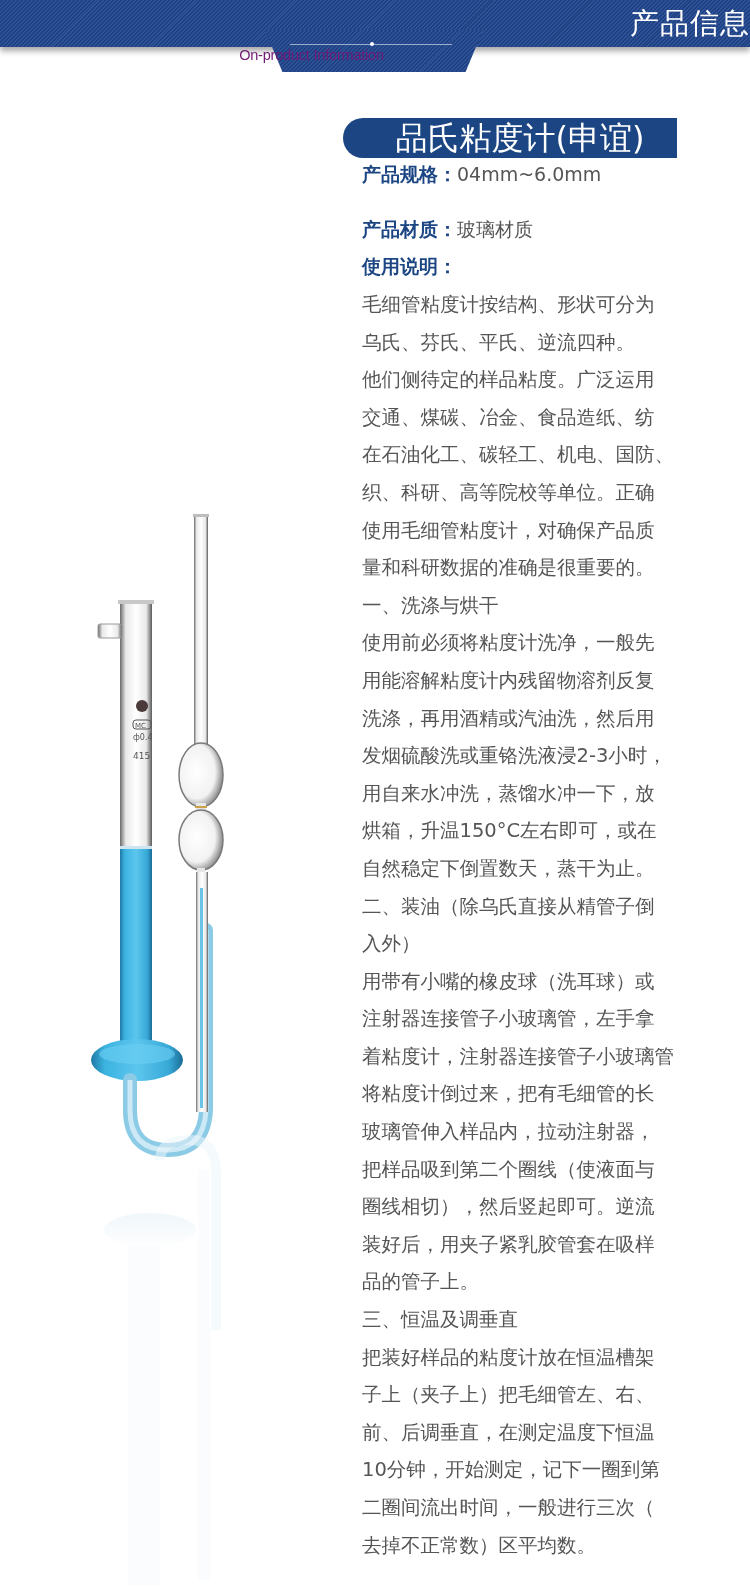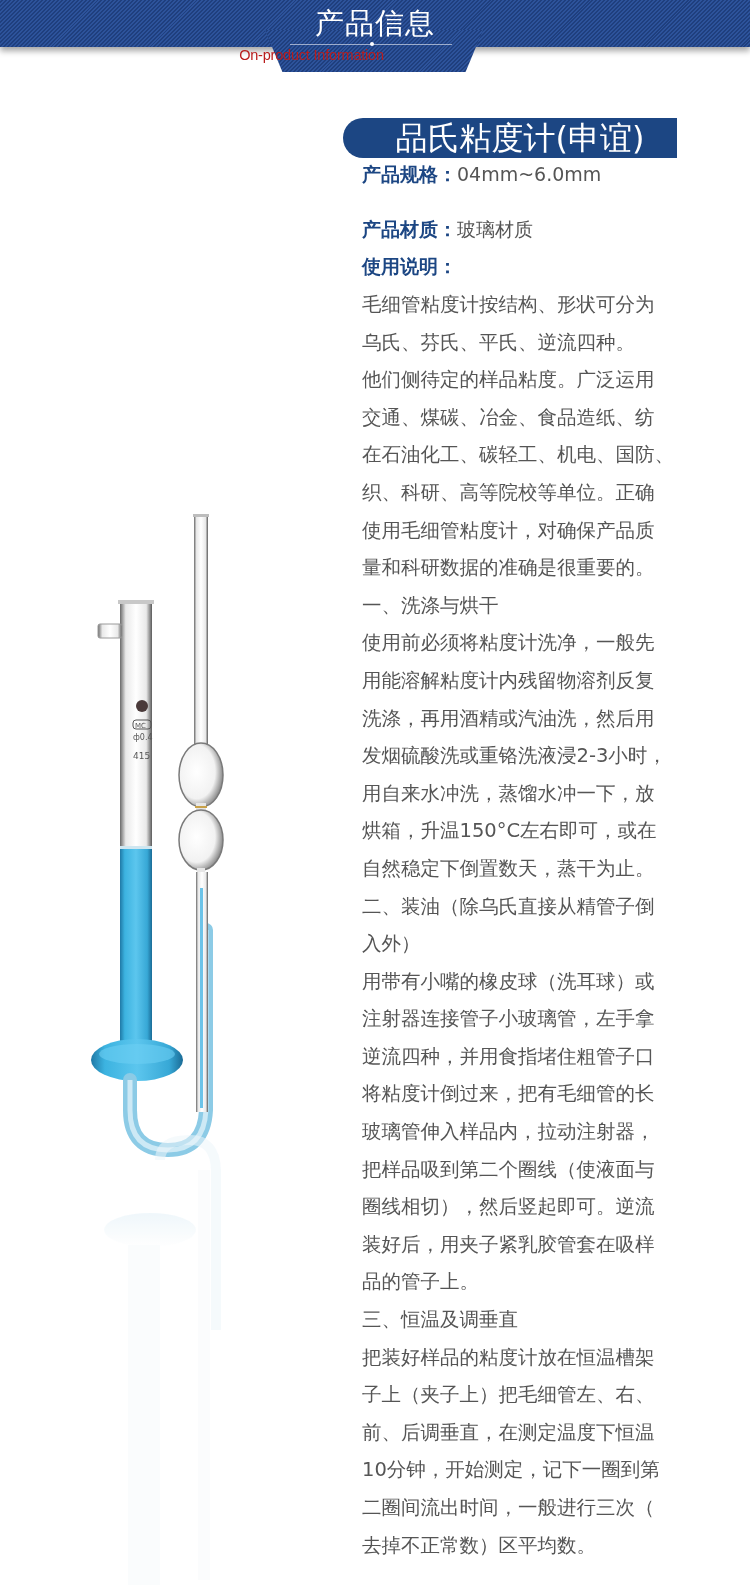--- a/index.html
+++ b/index.html
@@ -14,34 +14,34 @@
       box-shadow: 0 4px 6px rgba(0,0,0,0.35);
     }
     .banner-tab {
       position: absolute; left: 265px; top: 30px; width: 218px; height: 42px;
       background-color: #274a8e;
       background-image: repeating-linear-gradient(135deg, #2d539b 0px, #2d539b 1.4px, #1f3f7e 1.4px, #1f3f7e 2.8px);
       clip-path: polygon(0 0, 100% 0, 92% 100%, 8% 100%);
       filter: drop-shadow(0 4px 4px rgba(0,0,0,0.35));
     }
     .banner-title {
-      position: absolute; left: 0; top: 5px; width: 750px; text-align: center;
+      position: absolute; left: 0; top: 5px; width: 750px; text-align: right;
       color: #ffffff; font-size: 29px; letter-spacing: 1px; line-height: 36px;
     }
     .banner-rule {
       position: absolute; left: 290px; top: 44px; width: 162px; height: 1px;
       background: rgba(255,255,255,0.55);
     }
     .banner-dot {
       position: absolute; left: 370px; top: 42px; width: 4px; height: 4px; border-radius: 50%;
       background: #ffffff;
     }
     .banner-sub {
       position: absolute; left: 0; top: 45px; width: 623px; text-align: center;
-      color: #b91c1c; font-size: 14.5px; line-height: 20px; letter-spacing: -0.2px;
+      color: #701a75; font-size: 14.5px; line-height: 20px; letter-spacing: -0.2px;
       font-family: "Liberation Sans", sans-serif;
     }
 
     
     .product-title {
       position: absolute; left: 343px; top: 118px; width: 334px; height: 40px;
       background: #1c4683; color: #ffffff;
       border-radius: 20px 0 0 20px;
       font-size: 32px; line-height: 40px; text-align: center; padding-left: 20px;
     }
@@ -168,21 +168,21 @@
   <span class="line">用能溶解粘度计内残留物溶剂反复</span>
   <span class="line">洗涤，再用酒精或汽油洗，然后用</span>
   <span class="line">发烟硫酸洗或重铬洗液浸2-3小时，</span>
   <span class="line">用自来水冲洗，蒸馏水冲一下，放</span>
   <span class="line">烘箱，升温150°C左右即可，或在</span>
   <span class="line">自然稳定下倒置数天，蒸干为止。</span>
   <span class="line">二、装油（除乌氏直接从精管子倒</span>
   <span class="line">入外）</span>
   <span class="line">用带有小嘴的橡皮球（洗耳球）或</span>
   <span class="line">注射器连接管子小玻璃管，左手拿</span>
-  <span class="line">逆流四种，并用食指堵住粗管子口</span>
+  <span class="line">着粘度计，注射器连接管子小玻璃管</span>
   <span class="line">将粘度计倒过来，把有毛细管的长</span>
   <span class="line">玻璃管伸入样品内，拉动注射器，</span>
   <span class="line">把样品吸到第二个圈线（使液面与</span>
   <span class="line">圈线相切），然后竖起即可。逆流</span>
   <span class="line">装好后，用夹子紧乳胶管套在吸样</span>
   <span class="line">品的管子上。</span>
   <span class="line">三、恒温及调垂直</span>
   <span class="line">把装好样品的粘度计放在恒温槽架</span>
   <span class="line">子上（夹子上）把毛细管左、右、</span>
   <span class="line">前、后调垂直，在测定温度下恒温</span>

